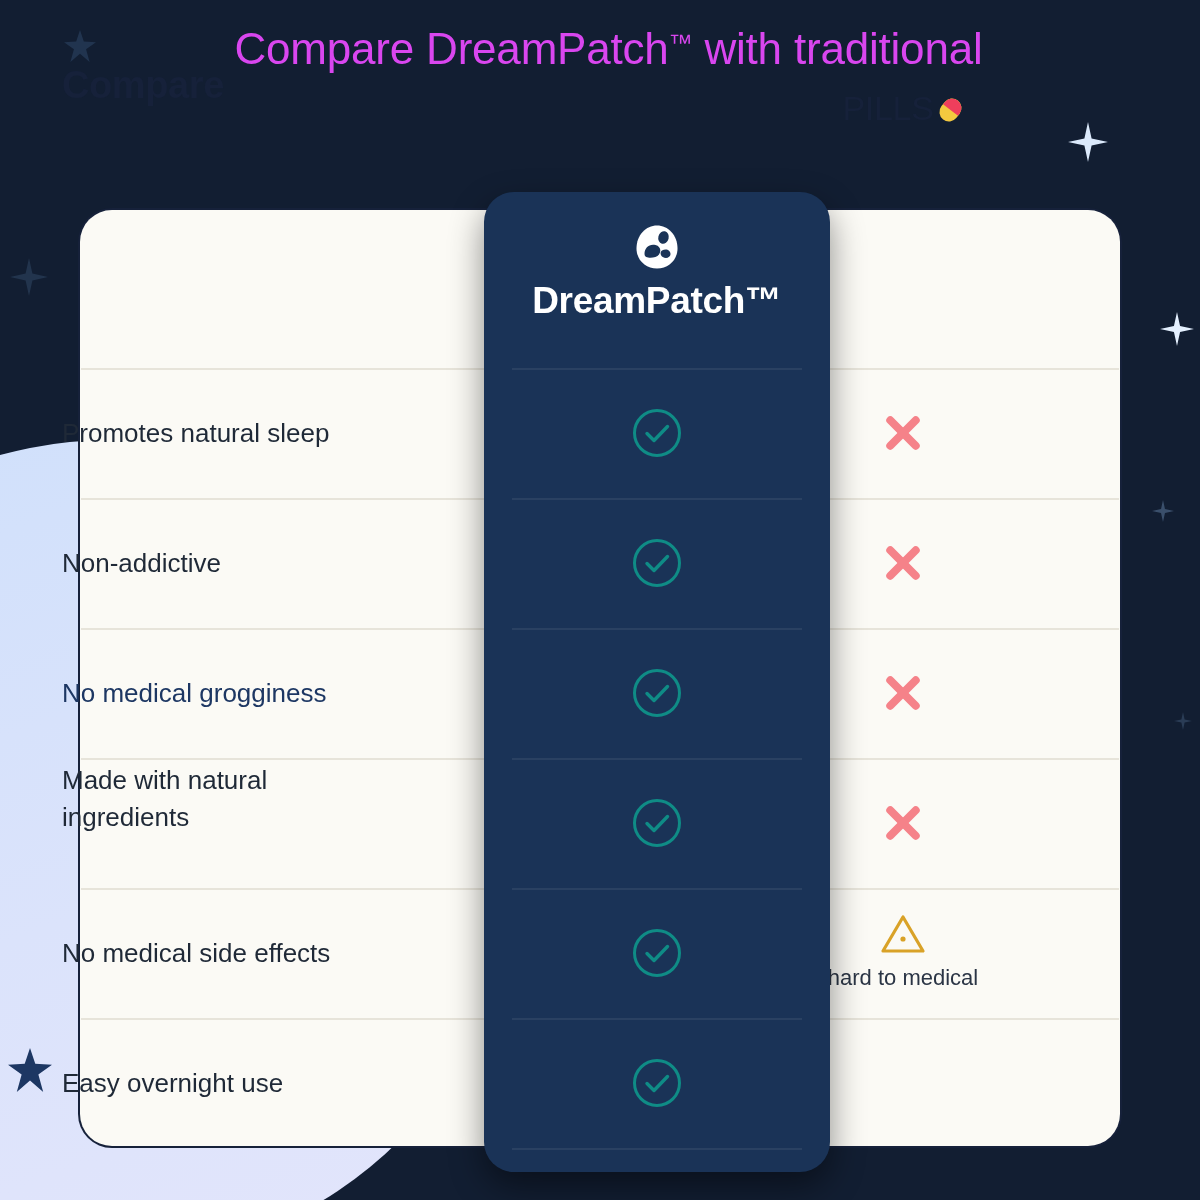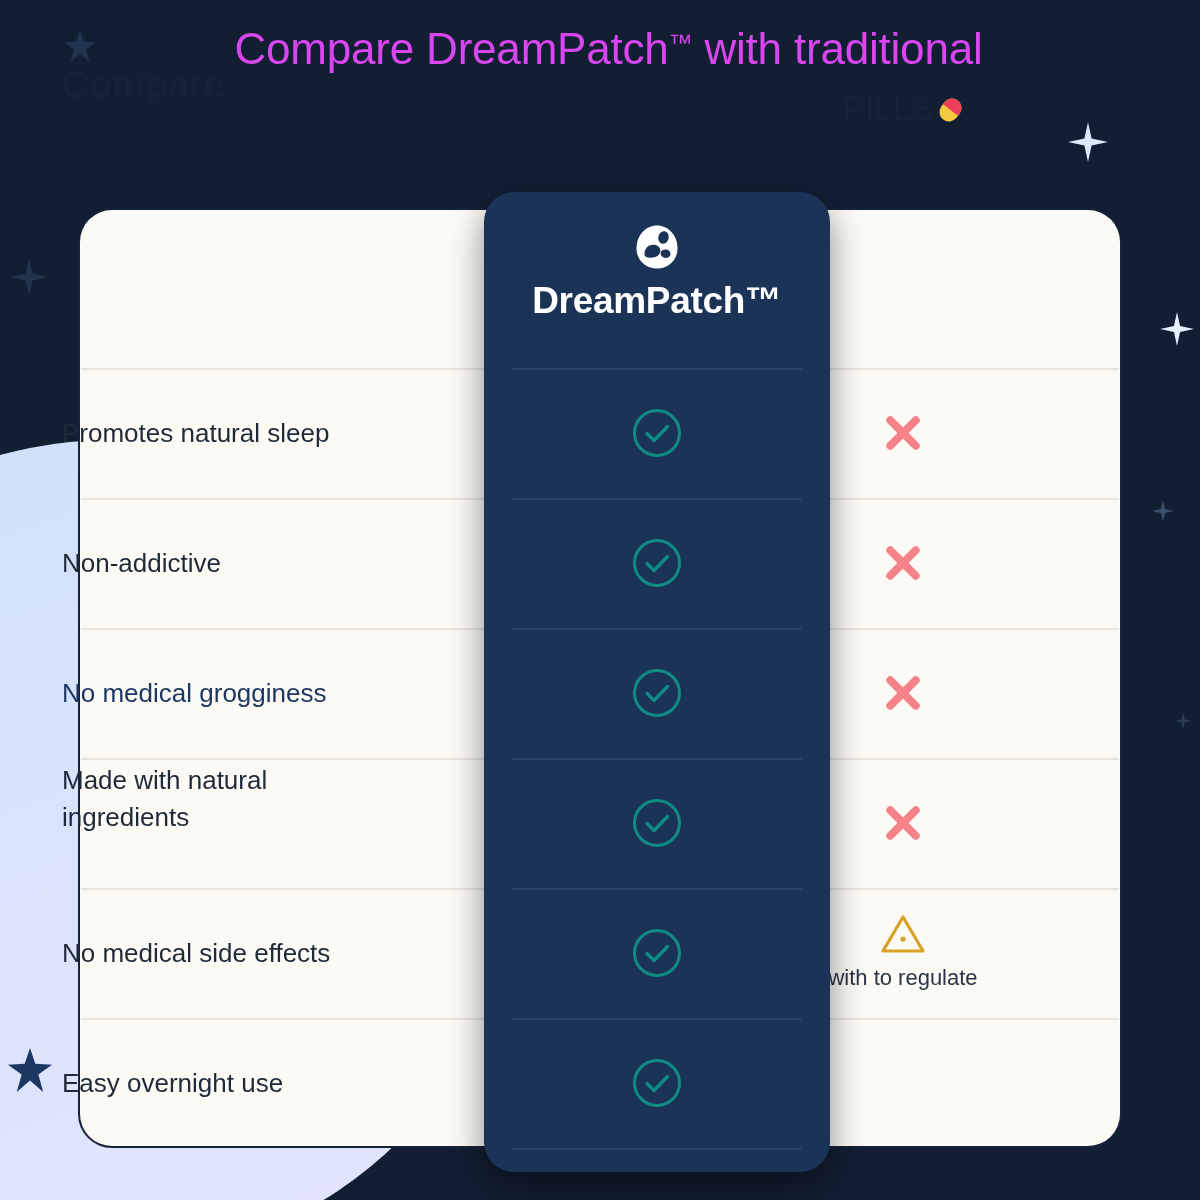--- a/index.html
+++ b/index.html
@@ -238,21 +238,21 @@
   <span>PILLS</span><span class="pill-emoji"><i></i></span>
 </div>
 <div id="right-cells">
     <div class="mark" style="top: 410px;"><span class="xmark"></span></div>
     <div class="mark" style="top: 540px;"><span class="xmark"></span></div>
     <div class="mark" style="top: 670px;"><span class="xmark"></span></div>
     <div class="mark" style="top: 800px;"><span class="xmark"></span></div>
     <div class="mark" style="top: 913px;"><svg width="46" height="42" viewBox="0 0 46 42">
         <path d="M23 4 L43 38 L3 38 Z" fill="none" stroke="#d9a227" stroke-width="3.2" stroke-linejoin="round"></path>
         <circle cx="23" cy="26" r="2.6" fill="#d9a227"></circle>
-      </svg><div class="warn-label">with to regulate</div></div>
+      </svg><div class="warn-label">hard to medical</div></div>
   </div>
 
 <div id="featured">
   <div id="feat-head">
     <svg id="dp-logo" viewBox="0 0 44 46">
       <path d="M22 1.5 C33 1.5 42.5 11 42.5 24.5 C42.5 36 33.5 44.5 22 44.5 C10.5 44.5 1.5 36 1.5 24.5 C1.5 11 11 1.5 22 1.5 Z" fill="#ffffff"></path>
       <ellipse cx="28.5" cy="13.5" rx="5.2" ry="6.4" fill="#1a3357" transform="rotate(14 28.5 13.5)"></ellipse>
       <path d="M9.5 30 C9.5 23.5 14.5 19.5 20.5 21 C25.5 22.2 26.5 27 24 30.5 C21 34.6 9.5 35.5 9.5 30 Z" fill="#1a3357"></path>
       <path d="M27 26.5 C31 24 35.5 26 35.5 30 C35.5 33.5 31 35 27.8 33 C25.2 31.4 24.8 27.9 27 26.5 Z" fill="#1a3357"></path>
     </svg>

